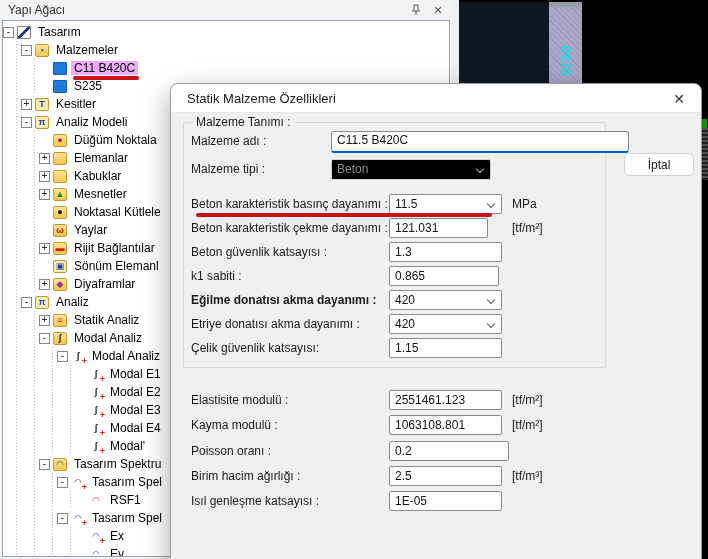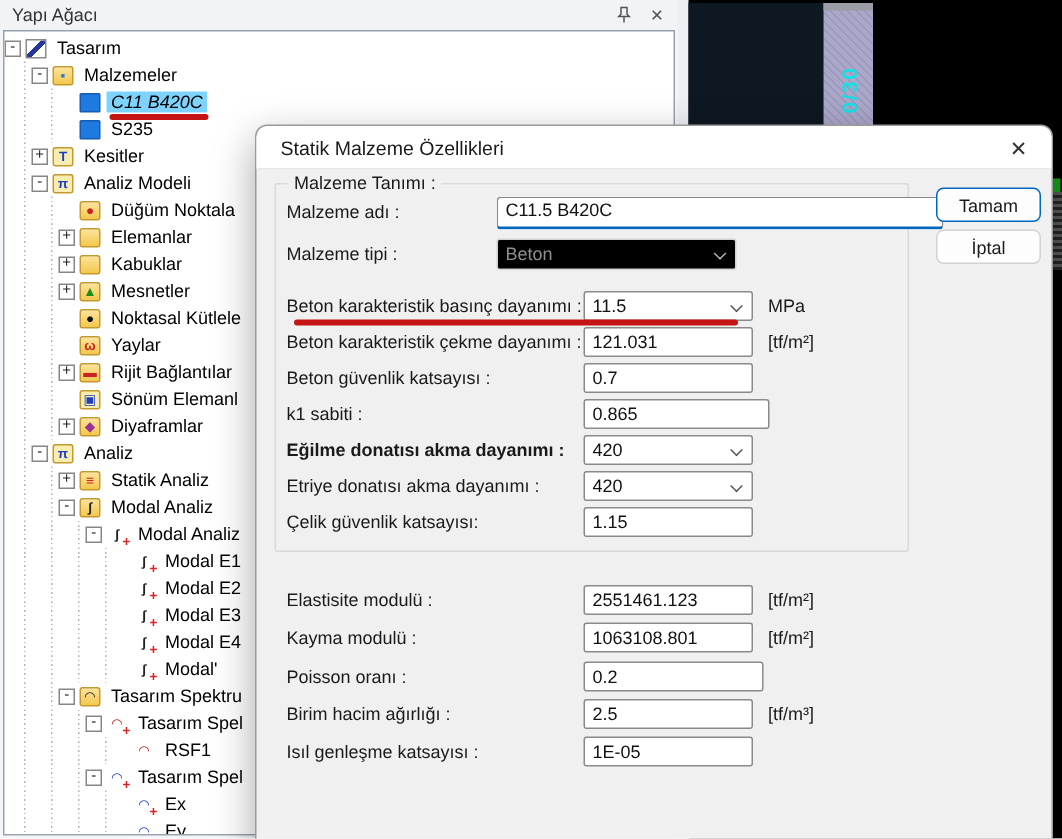--- a/index.html
+++ b/index.html
@@ -23,21 +23,21 @@
   .t-ico{width:14px;height:13px;margin-right:4px;flex:none;display:flex;align-items:center;justify-content:center;
          font-size:10px;font-weight:bold;line-height:1;position:relative;box-sizing:border-box;}
   .i-folder{background:linear-gradient(#fce39b,#f3c84f);border:1px solid #c49a2e;border-radius:2px;}
   .i-yel{background:#f8ecb0;border:1px solid #c49a2e;border-radius:2px;}
   .i-mat{background:#1f7ae0;border:1px solid #155bb0;border-radius:1px;}
   .i-design{background:linear-gradient(135deg,transparent 42%,#26379b 42%,#26379b 60%,transparent 60%),#fff;
             border:1px solid #8a8a8a;}
   .i-plain{background:transparent;}
   .t-ico .plus{position:absolute;right:-2px;bottom:-3px;color:#d22;font-size:9px;font-weight:bold;}
   .t-lbl{font-size:12px;color:#000;white-space:nowrap;padding:0 3px;}
-  .t-lbl.sel{background:#7dd3fc;font-style:italic;}
+  .t-lbl.sel{background:#f0abfc;}
   
   .gap{position:absolute;left:452px;top:0;width:7px;height:559px;background:#edeff3;}
   .vp{position:absolute;left:459px;top:0;width:249px;height:559px;background:#000;}
   .vp-block{position:absolute;left:0;top:2px;width:90px;height:98px;background:#0e1822;}
   .vp-col{position:absolute;left:90px;top:2px;width:33px;height:96px;
           background:repeating-linear-gradient(45deg,#aba7c9 0 3px,#9c98bc 3px 4px);}
   .vp-col::before{content:"";position:absolute;left:0;right:0;top:0;height:5px;background:#9a9ca6;}
   .vp-label{position:absolute;left:87px;top:52px;width:40px;text-align:center;transform:rotate(-90deg);
             color:#19dfe4;font-size:14px;font-weight:bold;letter-spacing:1px;}
   .vp-green{position:absolute;left:243px;top:119px;width:5px;height:9px;background:#17a317;}
@@ -397,26 +397,26 @@
   <div id="fields">
       <div class="f-label" style="top: 47px;">Malzeme adı :</div>
       <div class="ctl focus" style="top: 47px; left: 160px; width: 298px; height: 22px;">C11.5 B420C</div>
       <div class="f-label" style="top: 75px;">Malzeme tipi :</div>
       <div class="ctl combo dis" style="top: 75px; left: 160px; width: 160px; height: 21px;">Beton</div>
       <div class="f-label" style="top: 110px;">Beton karakteristik basınç dayanımı :</div>
       <div class="ctl combo" style="top: 110px; left: 218px; width: 113px; height: 20px;">11.5</div>
       <div class="f-unit" style="top: 110px;">MPa</div>
       <div class="ann" style="left: 25px; top: 129px; width: 296px; height: 4px;"></div>
       <div class="f-label" style="top: 134px;">Beton karakteristik çekme dayanımı :</div>
-      <div class="ctl" style="top: 134px; left: 218px; width: 113px; height: 20px;">121.031</div>
+      <div class="ctl" style="top: 134px; left: 218px; width: 99px; height: 20px;">121.031</div>
       <div class="f-unit" style="top: 134px;">[tf/m²]</div>
       <div class="f-label" style="top: 158px;">Beton güvenlik katsayısı :</div>
-      <div class="ctl" style="top: 158px; left: 218px; width: 113px; height: 20px;">0.7</div>
+      <div class="ctl" style="top: 158px; left: 218px; width: 113px; height: 20px;">1.3</div>
       <div class="f-label" style="top: 182px;">k1 sabiti :</div>
-      <div class="ctl" style="top: 182px; left: 218px; width: 124px; height: 20px;">0.865</div>
+      <div class="ctl" style="top: 182px; left: 218px; width: 110px; height: 20px;">0.865</div>
       <div class="f-label" style="top: 206px; font-weight: bold;">Eğilme donatısı akma dayanımı :</div>
       <div class="ctl combo" style="top: 206px; left: 218px; width: 113px; height: 20px;">420</div>
       <div class="f-label" style="top: 230px;">Etriye donatısı akma dayanımı :</div>
       <div class="ctl combo" style="top: 230px; left: 218px; width: 113px; height: 20px;">420</div>
       <div class="f-label" style="top: 254px;">Çelik güvenlik katsayısı:</div>
       <div class="ctl" style="top: 254px; left: 218px; width: 113px; height: 20px;">1.15</div>
       <div class="f-label" style="top: 306px;">Elastisite modulü :</div>
       <div class="ctl" style="top: 306px; left: 218px; width: 113px; height: 20px;">2551461.123</div>
       <div class="f-unit" style="top: 306px;">[tf/m²]</div>
       <div class="f-label" style="top: 331px;">Kayma modulü :</div>
@@ -424,15 +424,14 @@
       <div class="f-unit" style="top: 331px;">[tf/m²]</div>
       <div class="f-label" style="top: 357px;">Poisson oranı :</div>
       <div class="ctl" style="top: 357px; left: 218px; width: 120px; height: 20px;">0.2</div>
       <div class="f-label" style="top: 382px;">Birim hacim ağırlığı :</div>
       <div class="ctl" style="top: 382px; left: 218px; width: 113px; height: 20px;">2.5</div>
       <div class="f-unit" style="top: 382px;">[tf/m³]</div>
       <div class="f-label" style="top: 407px;">Isıl genleşme katsayısı :</div>
       <div class="ctl" style="top: 407px; left: 218px; width: 113px; height: 20px;">1E-05</div>
     </div>
 
-  <div class="btn btn-ok">Tamam</div>
   <div class="btn btn-cancel">İptal</div>
 </div>
 
 </body></html>

